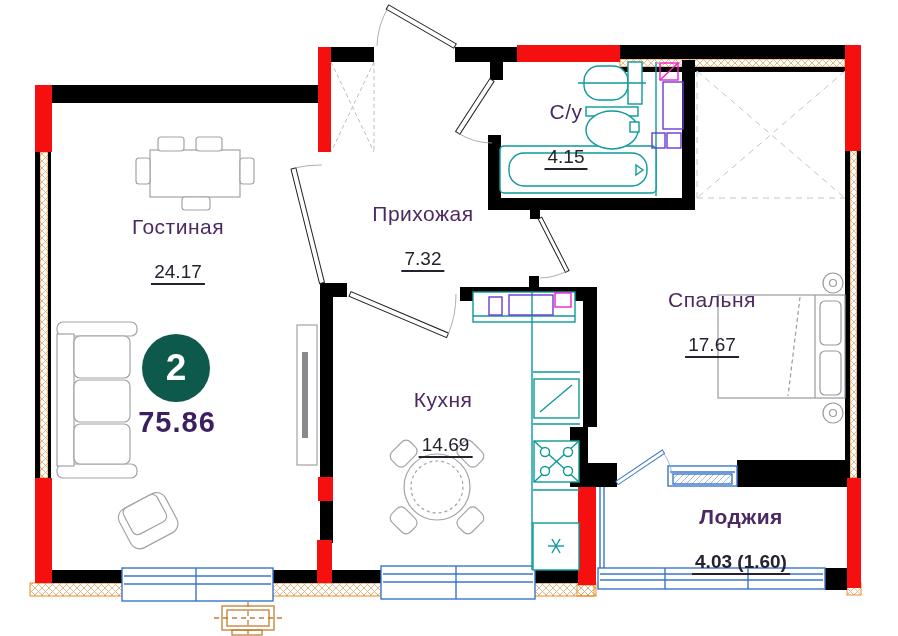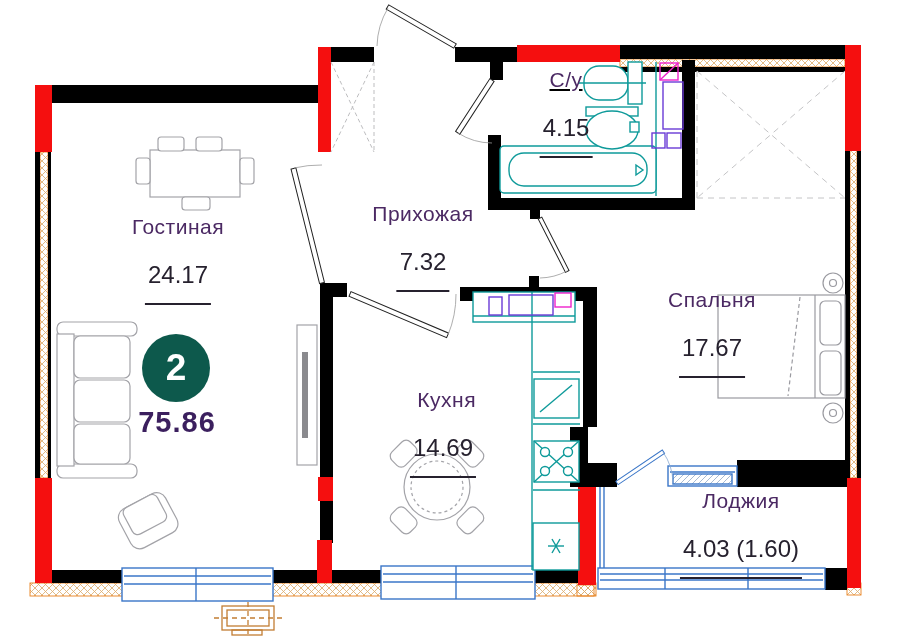--- a/index.html
+++ b/index.html
@@ -1,22 +1,22 @@
 <!DOCTYPE html>
 <html><head>
 <meta charset="utf-8">
 <style>
   html,body{margin:0;padding:0;background:#fff;}
   .plan{position:relative;width:898px;height:636px;background:#fff;overflow:hidden;
         font-family:"Liberation Sans",sans-serif;}
   .plan svg{position:absolute;left:0;top:0;}
   .room-label{position:absolute;transform:translateX(-50%);text-align:center;line-height:1.15;}
   .rname{font-size:21px;letter-spacing:.5px;color:#4b2963;white-space:nowrap;}
-  .rarea{display:inline-block;margin-top:3px;font-size:24px;color:#26212e;
-         border-bottom:2px solid #26212e;padding:0 3px 15px;white-space:nowrap;}
+  .rarea{display:inline-block;margin-top:3px;font-size:19px;color:#26212e;
+         border-bottom:2px solid #26212e;padding:0 3px 1px;white-space:nowrap;}
   .badge{position:absolute;left:142px;top:334px;width:68px;height:68px;border-radius:50%;
          background:#0d594c;color:#fff;display:flex;align-items:center;justify-content:center;
          font-size:37px;font-weight:bold;}
   .total{position:absolute;left:177px;top:406px;transform:translateX(-50%);
          font-size:29px;font-weight:bold;letter-spacing:1px;color:#3b1f5e;}
 </style>
 </head>
 <body>
 
 <div class="plan">
@@ -273,33 +273,33 @@
 </svg>
 
   <div class="room-label" style="left:178px;top:198px;margin-top:17px;">
     <div class="rname">Гостиная</div><br>
     <span class="rarea">24.17</span>
   </div>
   <div class="room-label" style="left:423px;top:202px;">
     <div class="rname">Прихожая</div><br>
     <span class="rarea">7.32</span>
   </div>
-  <div class="room-label" style="left:566px;top:68px;text-decoration:underline;">
+  <div class="room-label" style="left:566px;top:100px;">
     <div class="rname">С/у</div><br>
     <span class="rarea">4.15</span>
   </div>
   <div class="room-label" style="left:712px;top:288px;">
     <div class="rname">Спальня</div><br>
     <span class="rarea">17.67</span>
   </div>
   <div class="room-label" style="left:443px;top:388px;text-align:right;">
     <div class="rname">Кухня</div><br>
     <span class="rarea">14.69</span>
   </div>
-  <div class="room-label" style="left:741px;top:489px;">
+  <div class="room-label" style="left:741px;top:505px;font-weight:bold;">
     <div class="rname">Лоджия</div><br>
     <span class="rarea">4.03 (1.60)</span>
   </div>
 
   <div class="badge">
     <span>2</span>
   </div>
   <div class="total">75.86</div>
 </div>
 

